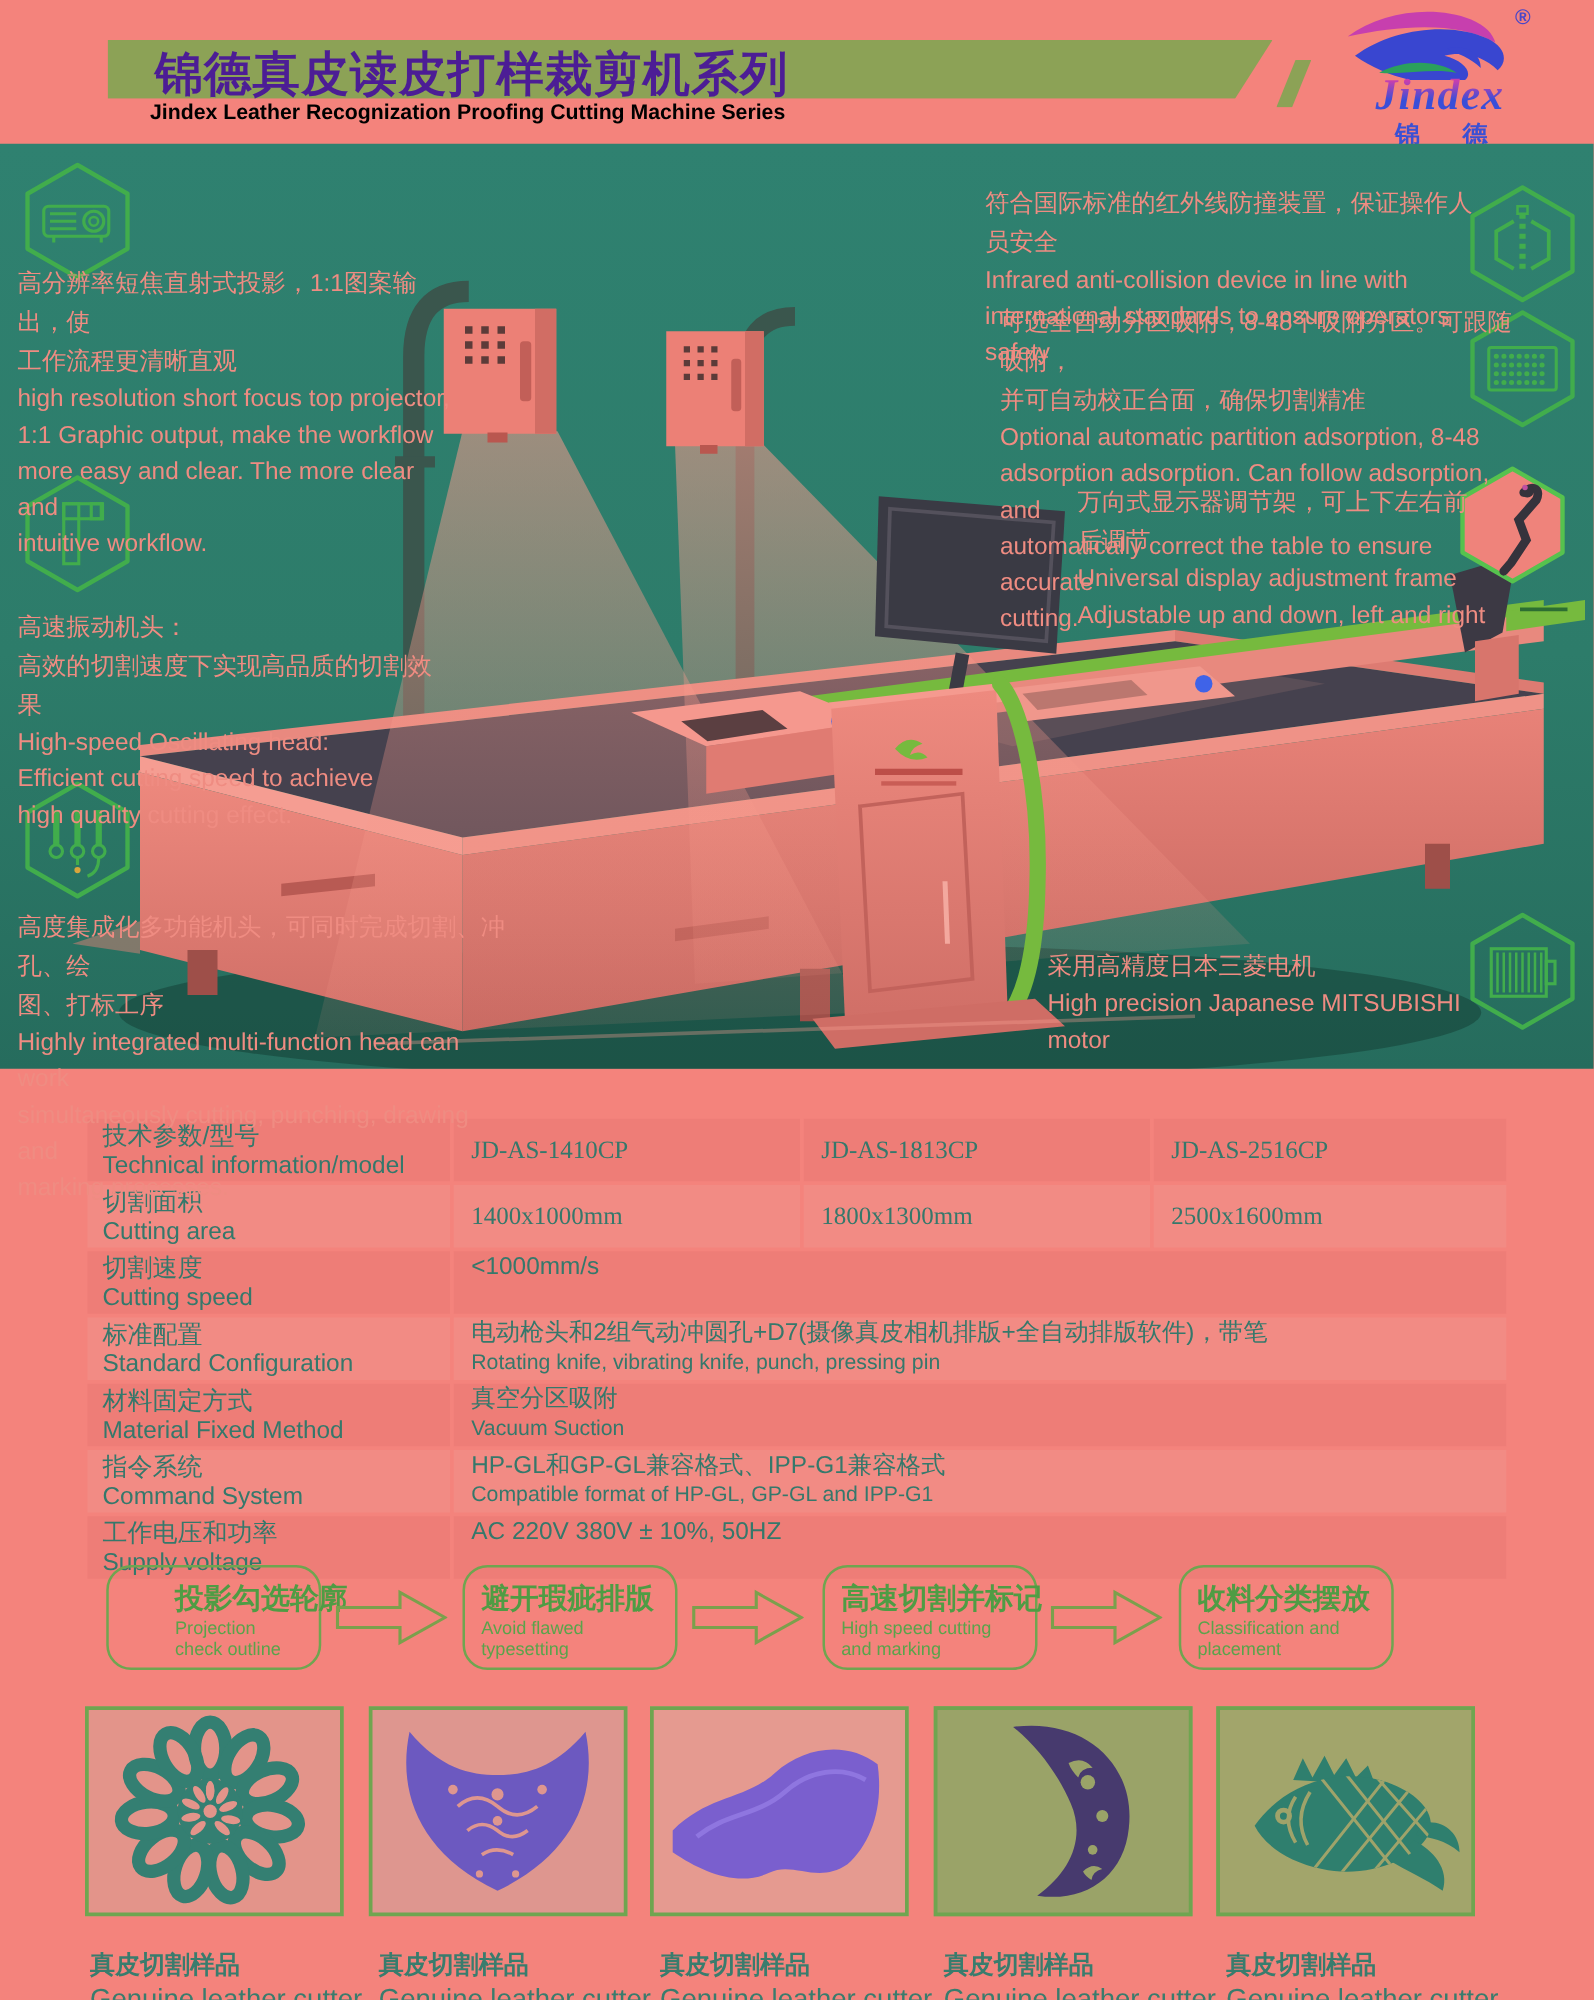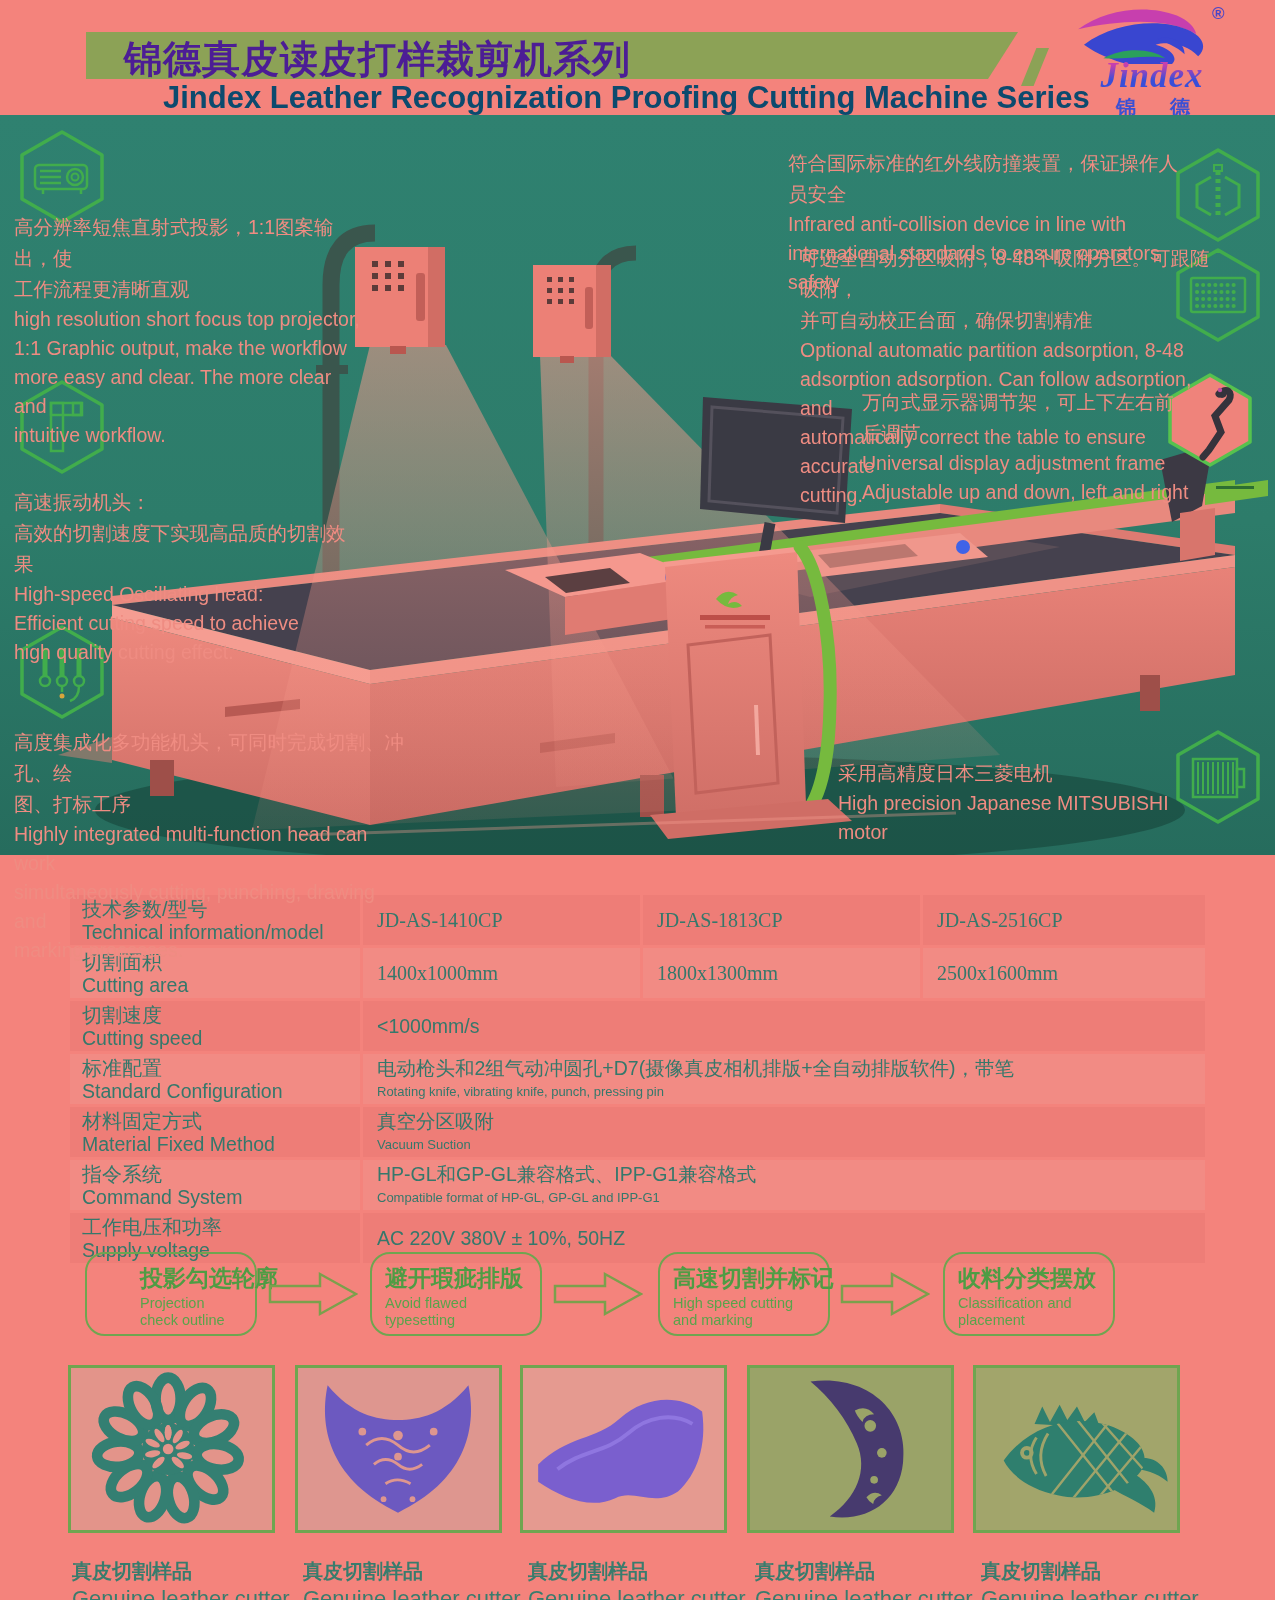--- a/index.html
+++ b/index.html
@@ -7,21 +7,21 @@
   body { font-family:"Liberation Sans","DejaVu Sans",sans-serif; background:#f4837c; }
   .page { position:relative; width:1275px; height:1600px; background:#f4837c; }
 
   
   .header { position:absolute; left:0; top:0; width:1275px; height:115px; }
   .banner { position:absolute; left:86px; top:32px; width:932px; height:47px; background:#8ca256;
             clip-path:polygon(0 0,100% 0,calc(100% - 30px) 100%,0 100%); }
   .banner-slice { position:absolute; left:1021px; top:48px; width:28px; height:38px; background:#8ca256;
             clip-path:polygon(55% 0,100% 0,45% 100%,0 100%); }
   .title-cn { position:absolute; left:124px; top:34px; font-size:38px; font-weight:700; color:#4c1d95; letter-spacing:1px; white-space:nowrap; }
-  .title-en { position:absolute; left:120px; top:80px; font-size:31px; font-weight:700; color:#0c4a6e; white-space:nowrap;margin-left:43px; }
+  .title-en { position:absolute; left:120px; top:80px; font-size:17px; font-weight:700; color:#000000; white-space:nowrap; }
   .logo { position:absolute; left:1040px; top:2px; width:230px; height:112px; }
   .logo-swoosh { position:absolute; left:28px; top:2px; width:150px; height:60px; }
   .logo-reg { position:absolute; left:172px; top:2px; font-size:17px; font-weight:700; color:#4946c8; }
   .logo-brand { position:absolute; left:32px; top:54px; width:160px; text-align:center; font-family:"Liberation Serif","DejaVu Serif",serif;
                 font-size:35px; font-weight:700; font-style:italic; letter-spacing:1px;
                 background:linear-gradient(180deg,#c73fae 22%,#3a4ed8 60%); -webkit-background-clip:text; background-clip:text;
                 color:transparent; }
   .logo-cn { position:absolute; left:38px; top:92px; width:150px; text-align:center; font-size:20px; font-weight:700; color:#3b50d4; letter-spacing:34px; text-indent:34px; white-space:nowrap; }
 
   
@@ -52,23 +52,23 @@
   
   .spec-table { position:absolute; left:70px; top:867px; width:1135px; display:flex; flex-direction:column; gap:3px;margin-top:28px; }
   .t-row { display:flex; gap:3px; height:50px; }
   .t-row.odd  > div { background:#ee7d77; }
   .t-row.even > div { background:#f28b84; }
   .t-label { width:290px; color:#35786b; padding:2px 0 0 12px; }
   .t-label .l1 { font-size:20px;   line-height:24px; }
   .t-label .l2 { font-size:19.5px; line-height:23px; }
   .t-val { width:277px; display:flex; align-items:center; font-size:20px; color:#35786b; padding-left:14px;font-family:Liberation Serif, serif; }
   .t-val.last { width:285px; flex:1; }
-  .t-merged { flex:1; display:flex; flex-direction:column; justify-content:center; color:#35786b; padding-left:14px; }
+  .t-merged { flex:1; display:flex; flex-direction:column; justify-content:flex-start; color:#35786b; padding-left:14px; }
   .t-merged .v1 { font-size:19.5px; line-height:24px; }
-  .t-merged .v2 { font-size:13px; line-height:23px; }
+  .t-merged .v2 { font-size:17px; line-height:23px; }
 
   
   .wf-box { position:absolute; top:1252px; width:172px; height:84px; border:2.5px solid #6fa550; border-radius:20px; background:transparent; }
   .wf-cn { font-size:23px; font-weight:600; color:#4f9c44; margin:9px 0 1px 13px; white-space:nowrap; }
   .wf-en { font-size:14.5px; color:#5aa34b; margin:1px 12px 0 13px; line-height:17px; }
   .wf-1 { left:85px;padding-left:40px; } .wf-2 { left:370px; } .wf-3 { left:658px; } .wf-4 { left:943px; }
   .wf-arrow { position:absolute; top:1271px; width:90px; height:46px; }
   .a-1 { left:268px; } .a-2 { left:553px; } .a-3 { left:840px; }
 
   

